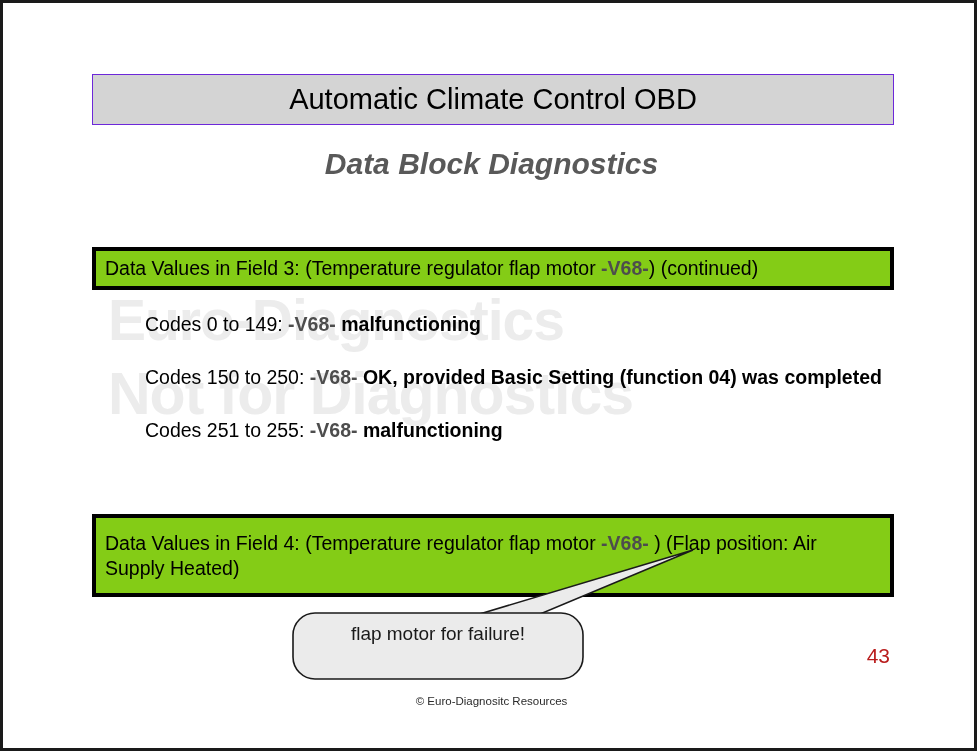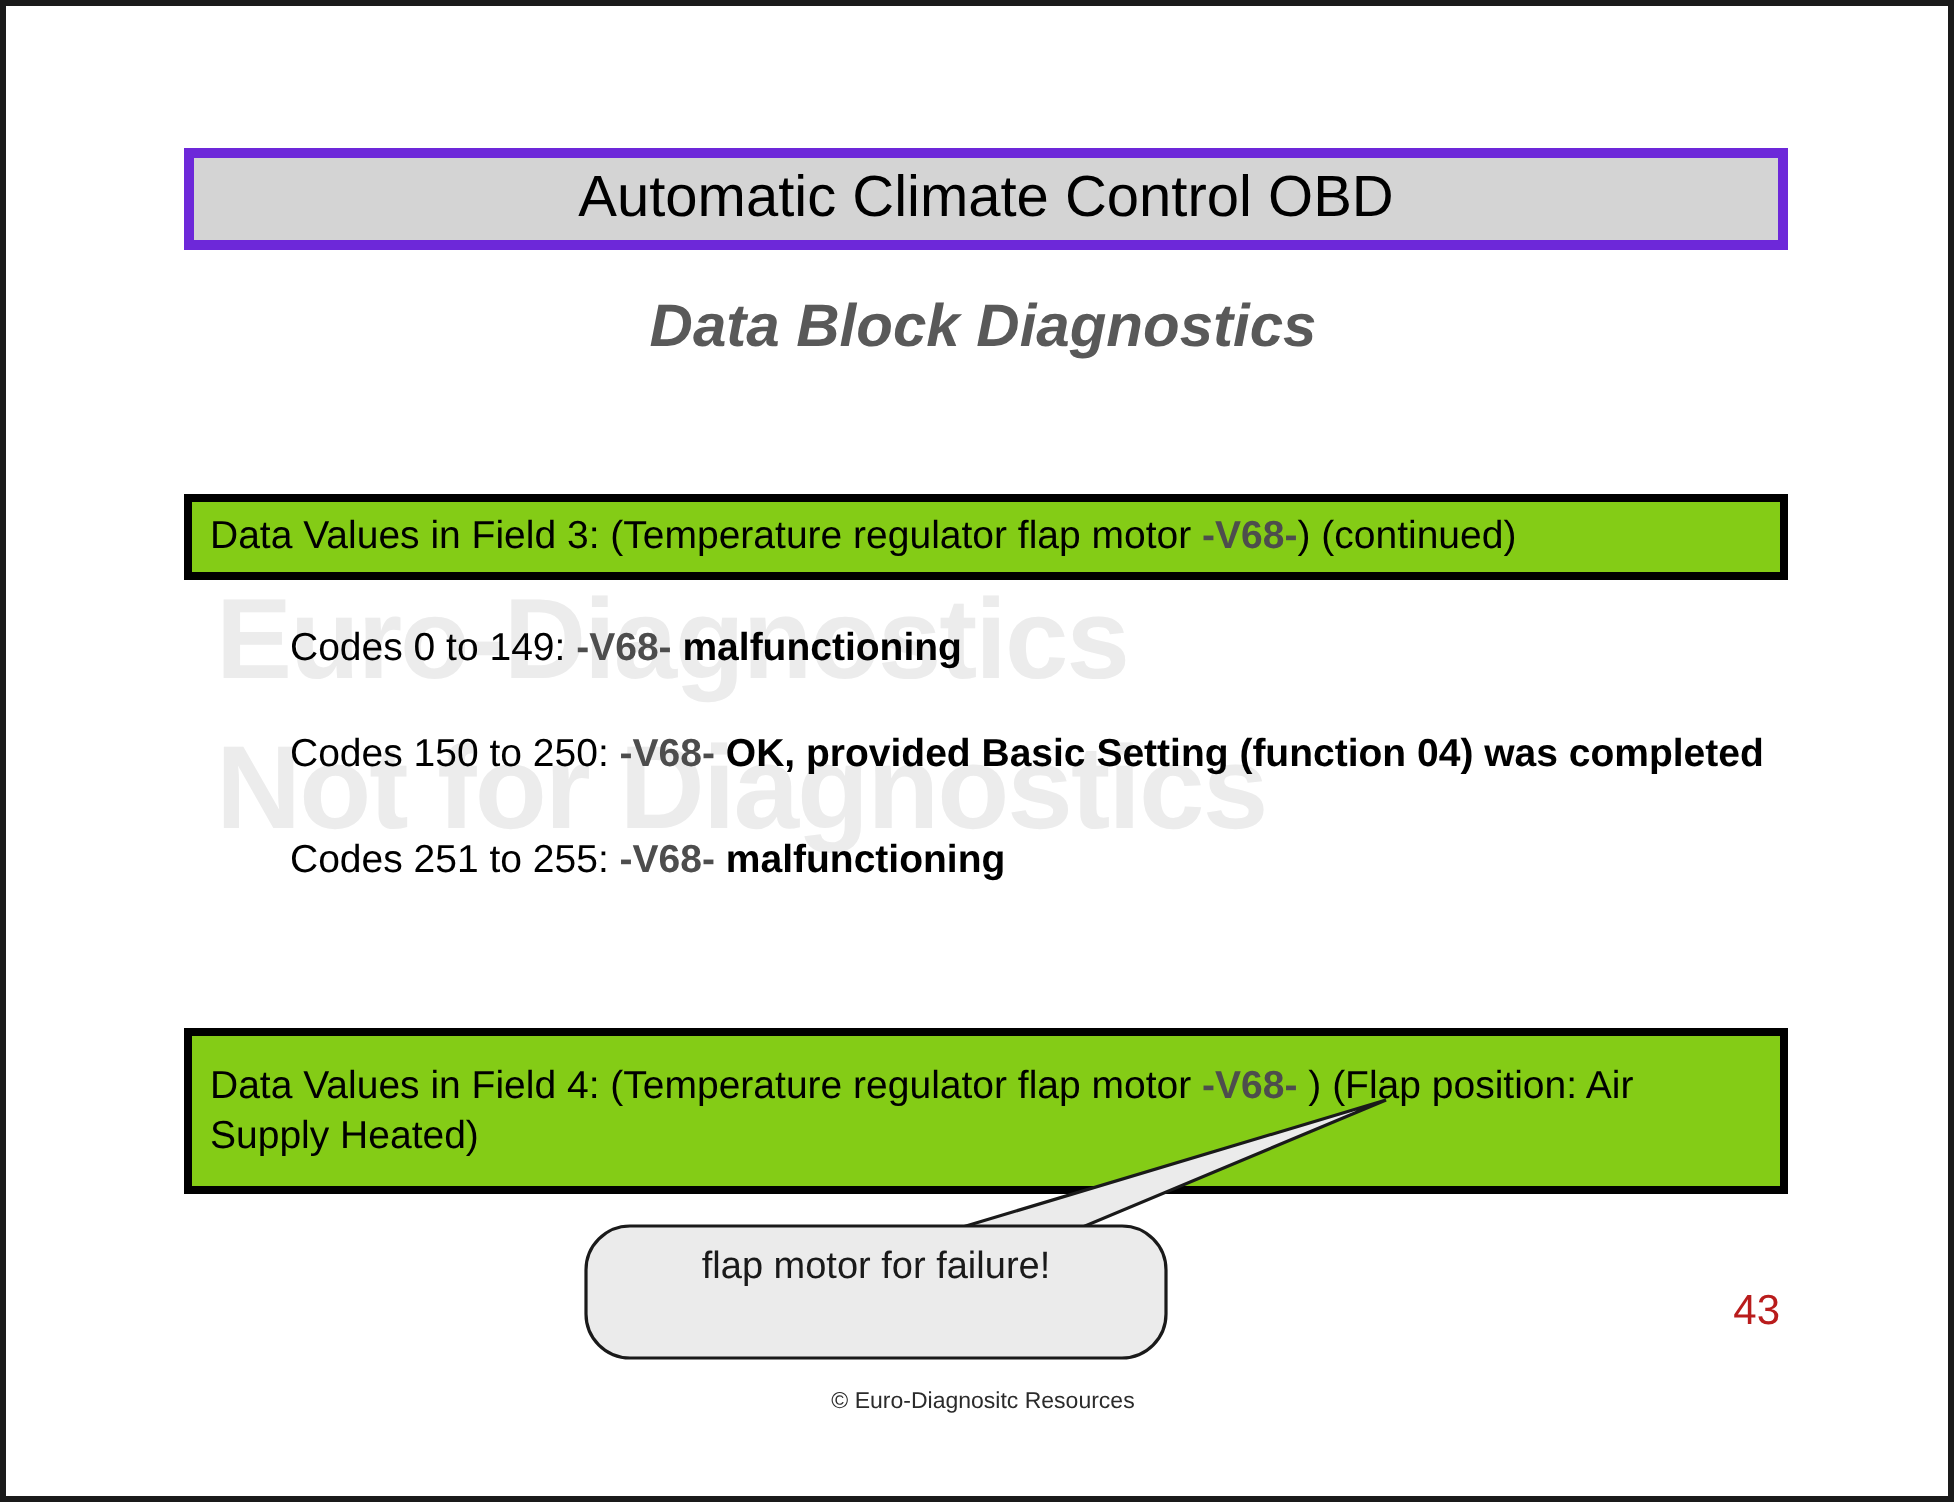--- a/index.html
+++ b/index.html
@@ -45,21 +45,21 @@
   .wm-line.wm2 { font-size: 59px; }
 
   
   #title-bar {
     position: absolute;
     left: 89px;
     top: 71px;
     width: 802px;
     height: 51px;
     background: #d4d4d4;
-    border: 5px solid #6d28d9;
+    border: 1px solid #6d28d9;
     box-sizing: border-box;
     z-index: 3;
     display: flex;
     align-items: center;
     justify-content: center;
   }
   #title-text {
     font-size: 29px;
     color: #000000;
     letter-spacing: 0px;

